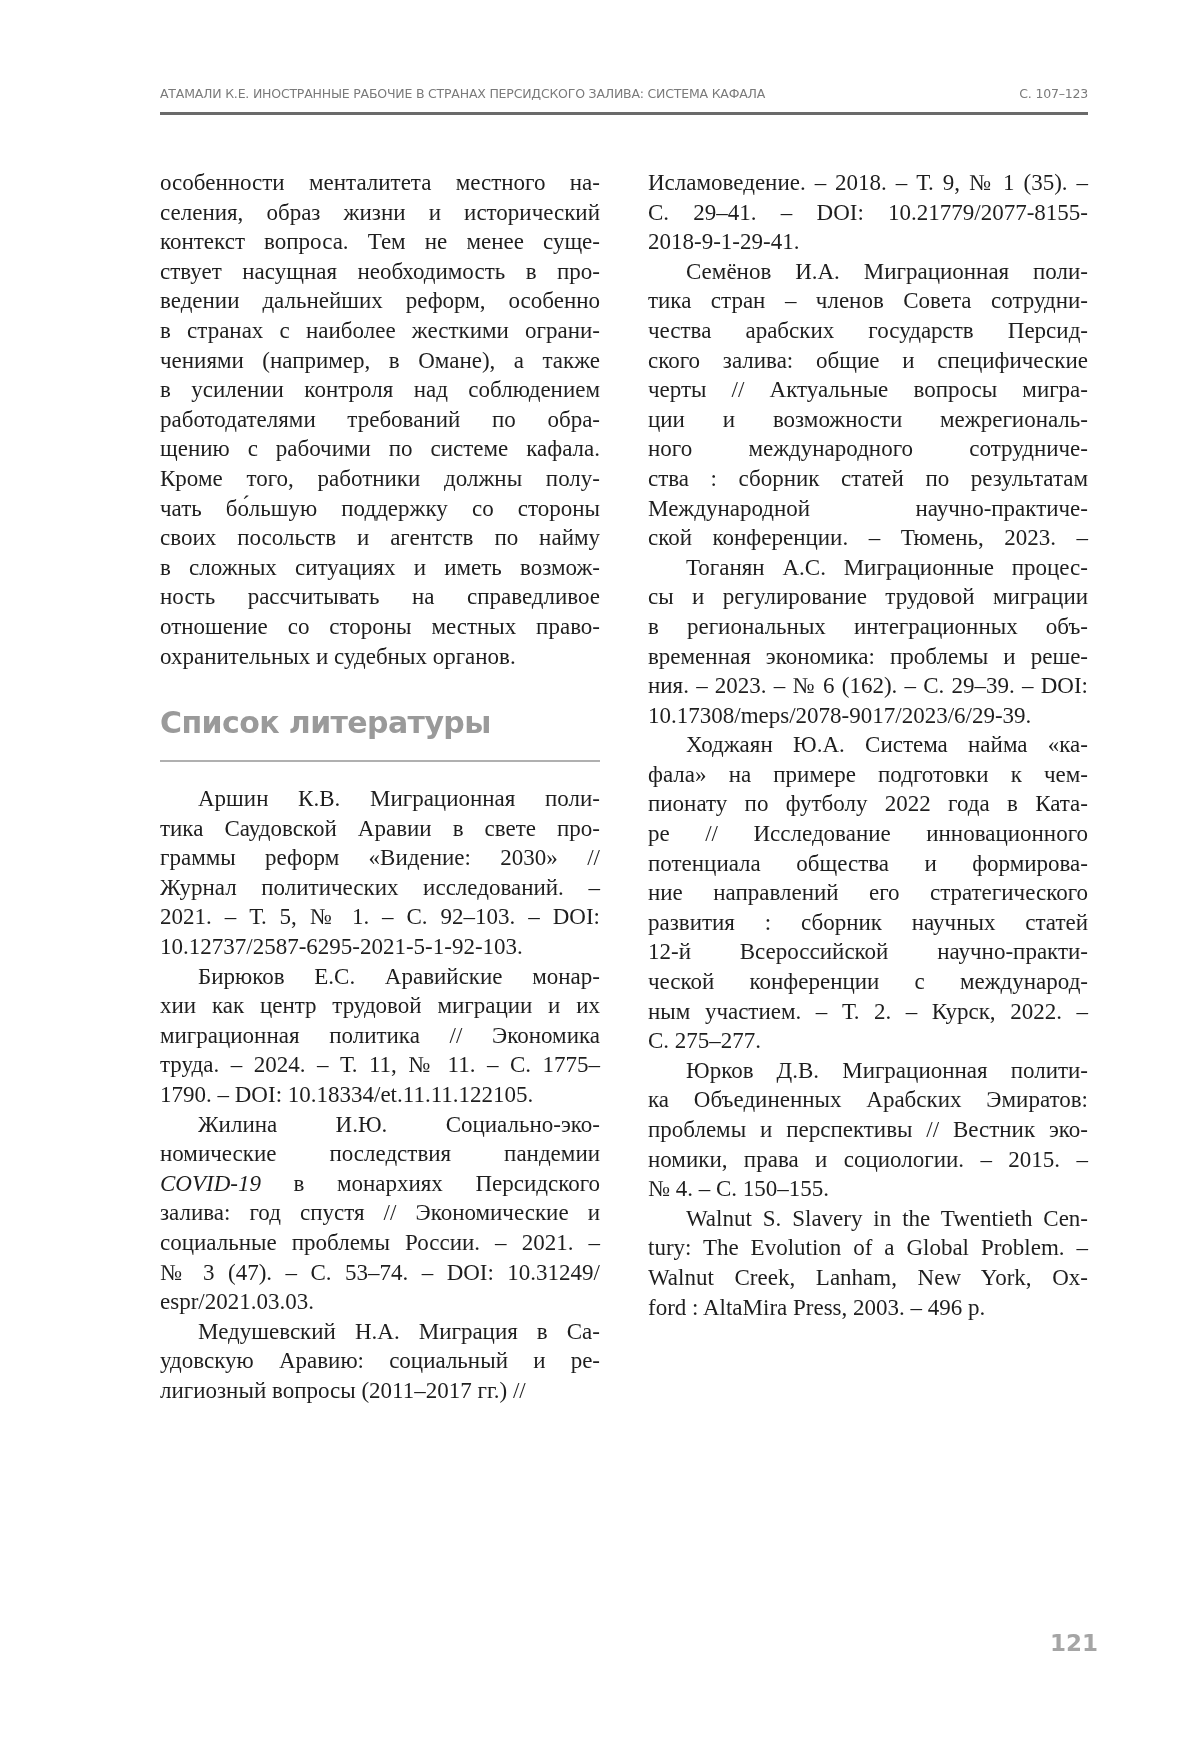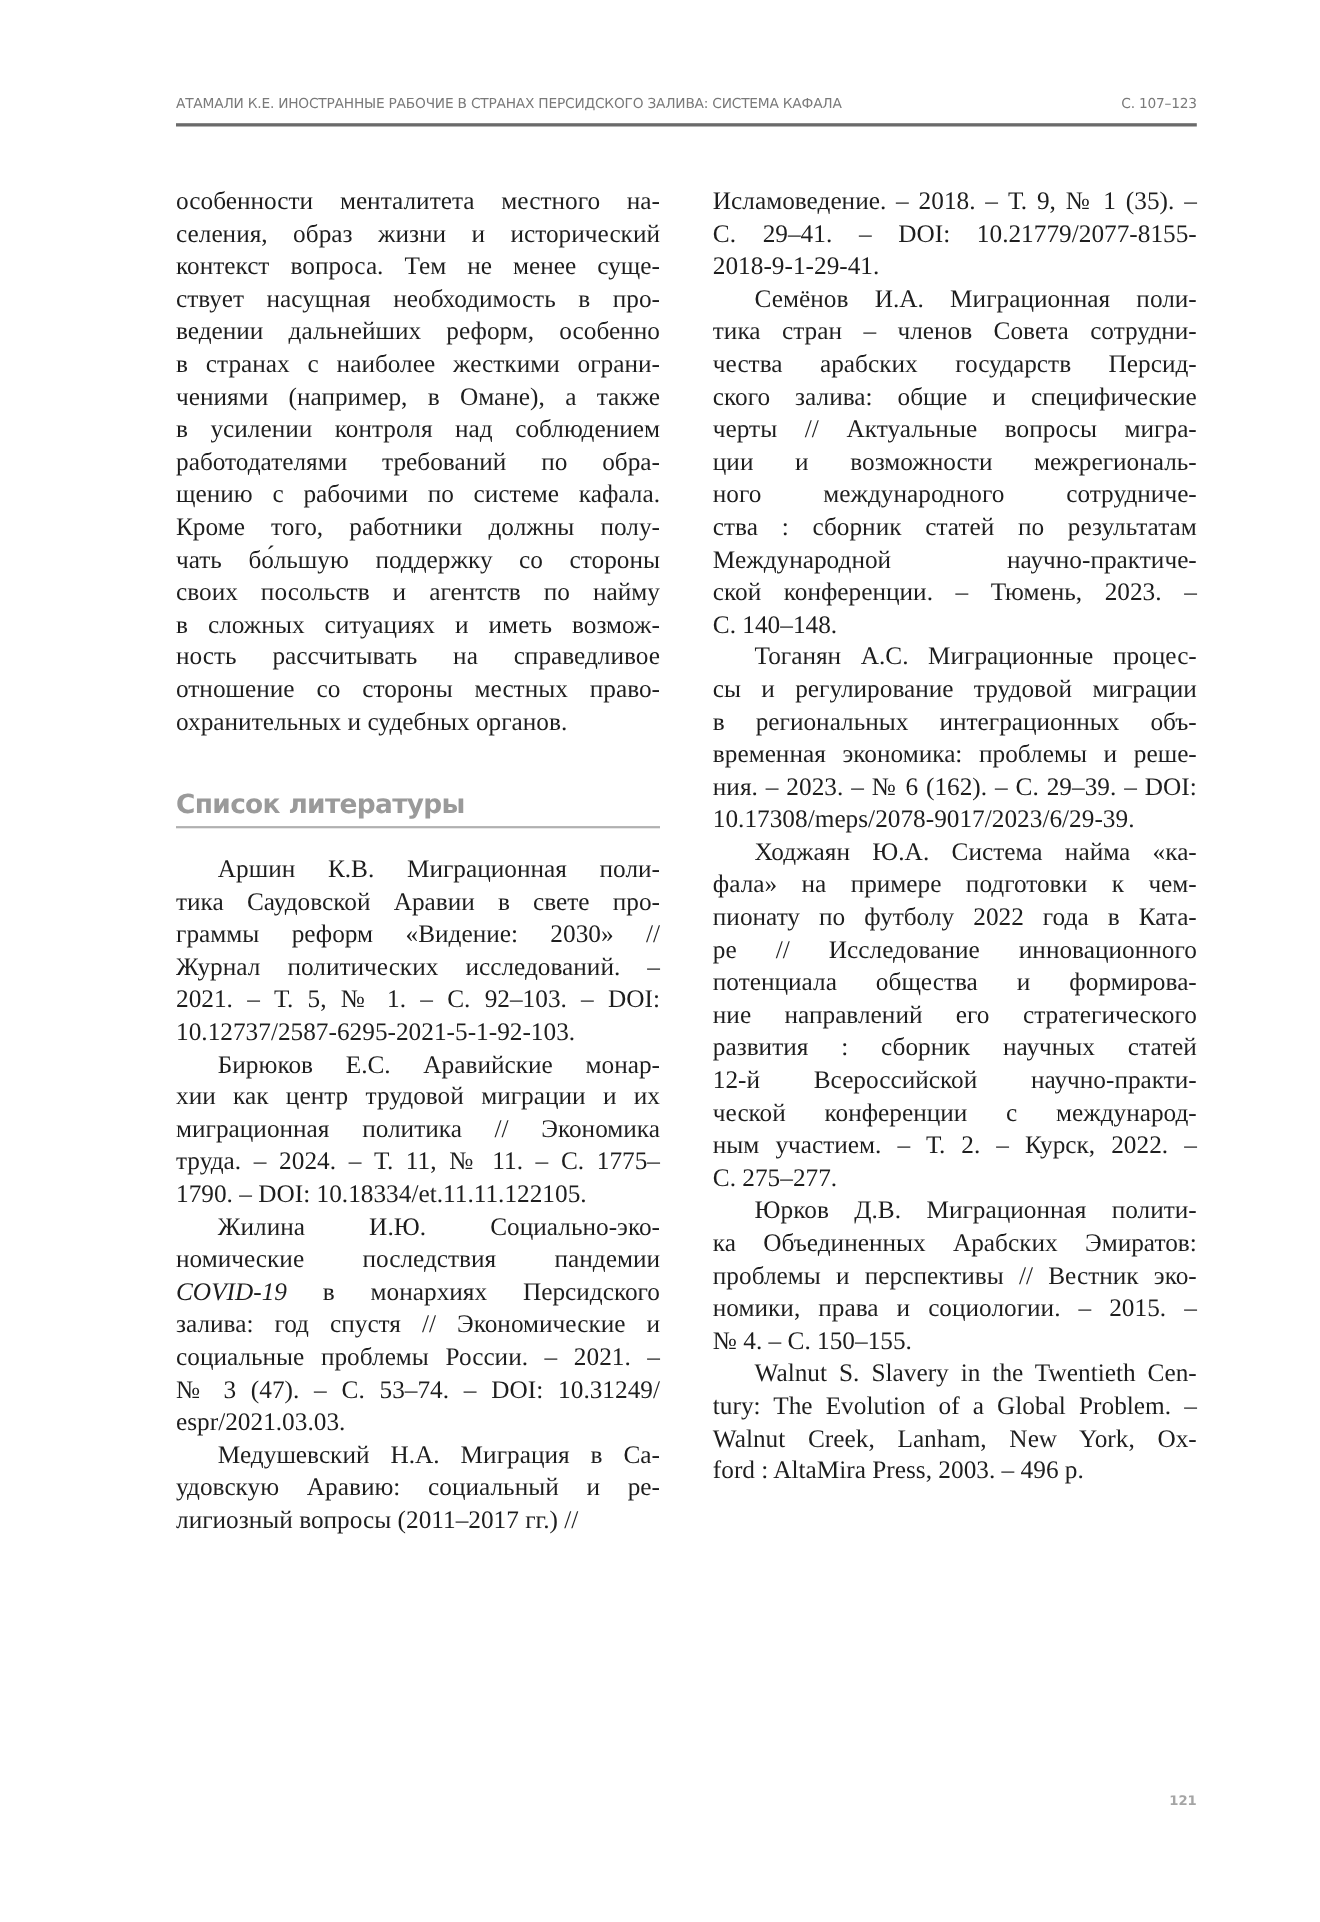--- a/index.html
+++ b/index.html
@@ -21,28 +21,28 @@
   .col.left { left: 160px; }
   .col.right { left: 648px; width: 440px; }
   .line {
     display: block; height: 29.6px; line-height: 29.6px;
     text-align: justify; text-align-last: justify; white-space: nowrap;
     overflow: visible;
   }
   .line.last { text-align-last: left; }
   .line.indent { padding-left: 38px; }
   .section-title {
-    font-family: "DejaVu Sans", sans-serif; font-weight: bold; font-size: 24px;
-    color: #9a9a9a; margin-top: 46px; padding-bottom: 6px; letter-spacing: -0.6px;
+    font-family: "DejaVu Sans", sans-serif; font-weight: bold; font-size: 30px;
+    color: #9a9a9a; margin-top: 34px; padding-bottom: 20px; letter-spacing: -0.6px;
   }
   .section-rule { height: 2px; background: #b0b0b0; margin-bottom: 22px; }
   .ref { margin: 0; }
   .page-number {
     position: absolute; left: 1050px; top: 1630px; width: 38px; text-align: right;
-    font-family: "DejaVu Sans", sans-serif; font-weight: bold; font-size: 12px; color: #a5a5a5;
+    font-family: "DejaVu Sans", sans-serif; font-weight: bold; font-size: 23px; color: #a5a5a5;
   }
   i { }
 </style>
 </head>
 <body>
 
 <div class="header">
   <span>АТАМАЛИ К.Е. ИНОСТРАННЫЕ РАБОЧИЕ В СТРАНАХ ПЕРСИДСКОГО ЗАЛИВА: СИСТЕМА КАФАЛА</span>
   <span>С. 107–123</span>
 </div>
@@ -114,21 +114,20 @@
         <span class="line indent">Семёнов И.А. Миграционная поли-</span>
         <span class="line">тика стран – членов Совета сотрудни-</span>
         <span class="line">чества арабских государств Персид-</span>
         <span class="line">ского залива: общие и специфические</span>
         <span class="line">черты // Актуальные вопросы мигра-</span>
         <span class="line">ции и возможности межрегиональ-</span>
         <span class="line">ного международного сотрудниче-</span>
         <span class="line">ства : сборник статей по результатам</span>
         <span class="line">Международной научно-практиче-</span>
         <span class="line">ской конференции. – Тюмень, 2023. –</span>
-        <span class="line last">С. 140–148.</span>
       </div>
       <div class="ref">
         <span class="line indent">Тоганян А.С. Миграционные процес-</span>
         <span class="line">сы и регулирование трудовой миграции</span>
         <span class="line">в региональных интеграционных объ-</span>
         <span class="line">временная экономика: проблемы и реше-</span>
         <span class="line">ния. – 2023. – № 6 (162). – С. 29–39. – DOI:</span>
         <span class="line last">10.17308/meps/2078-9017/2023/6/29-39.</span>
       </div>
       <div class="ref">

